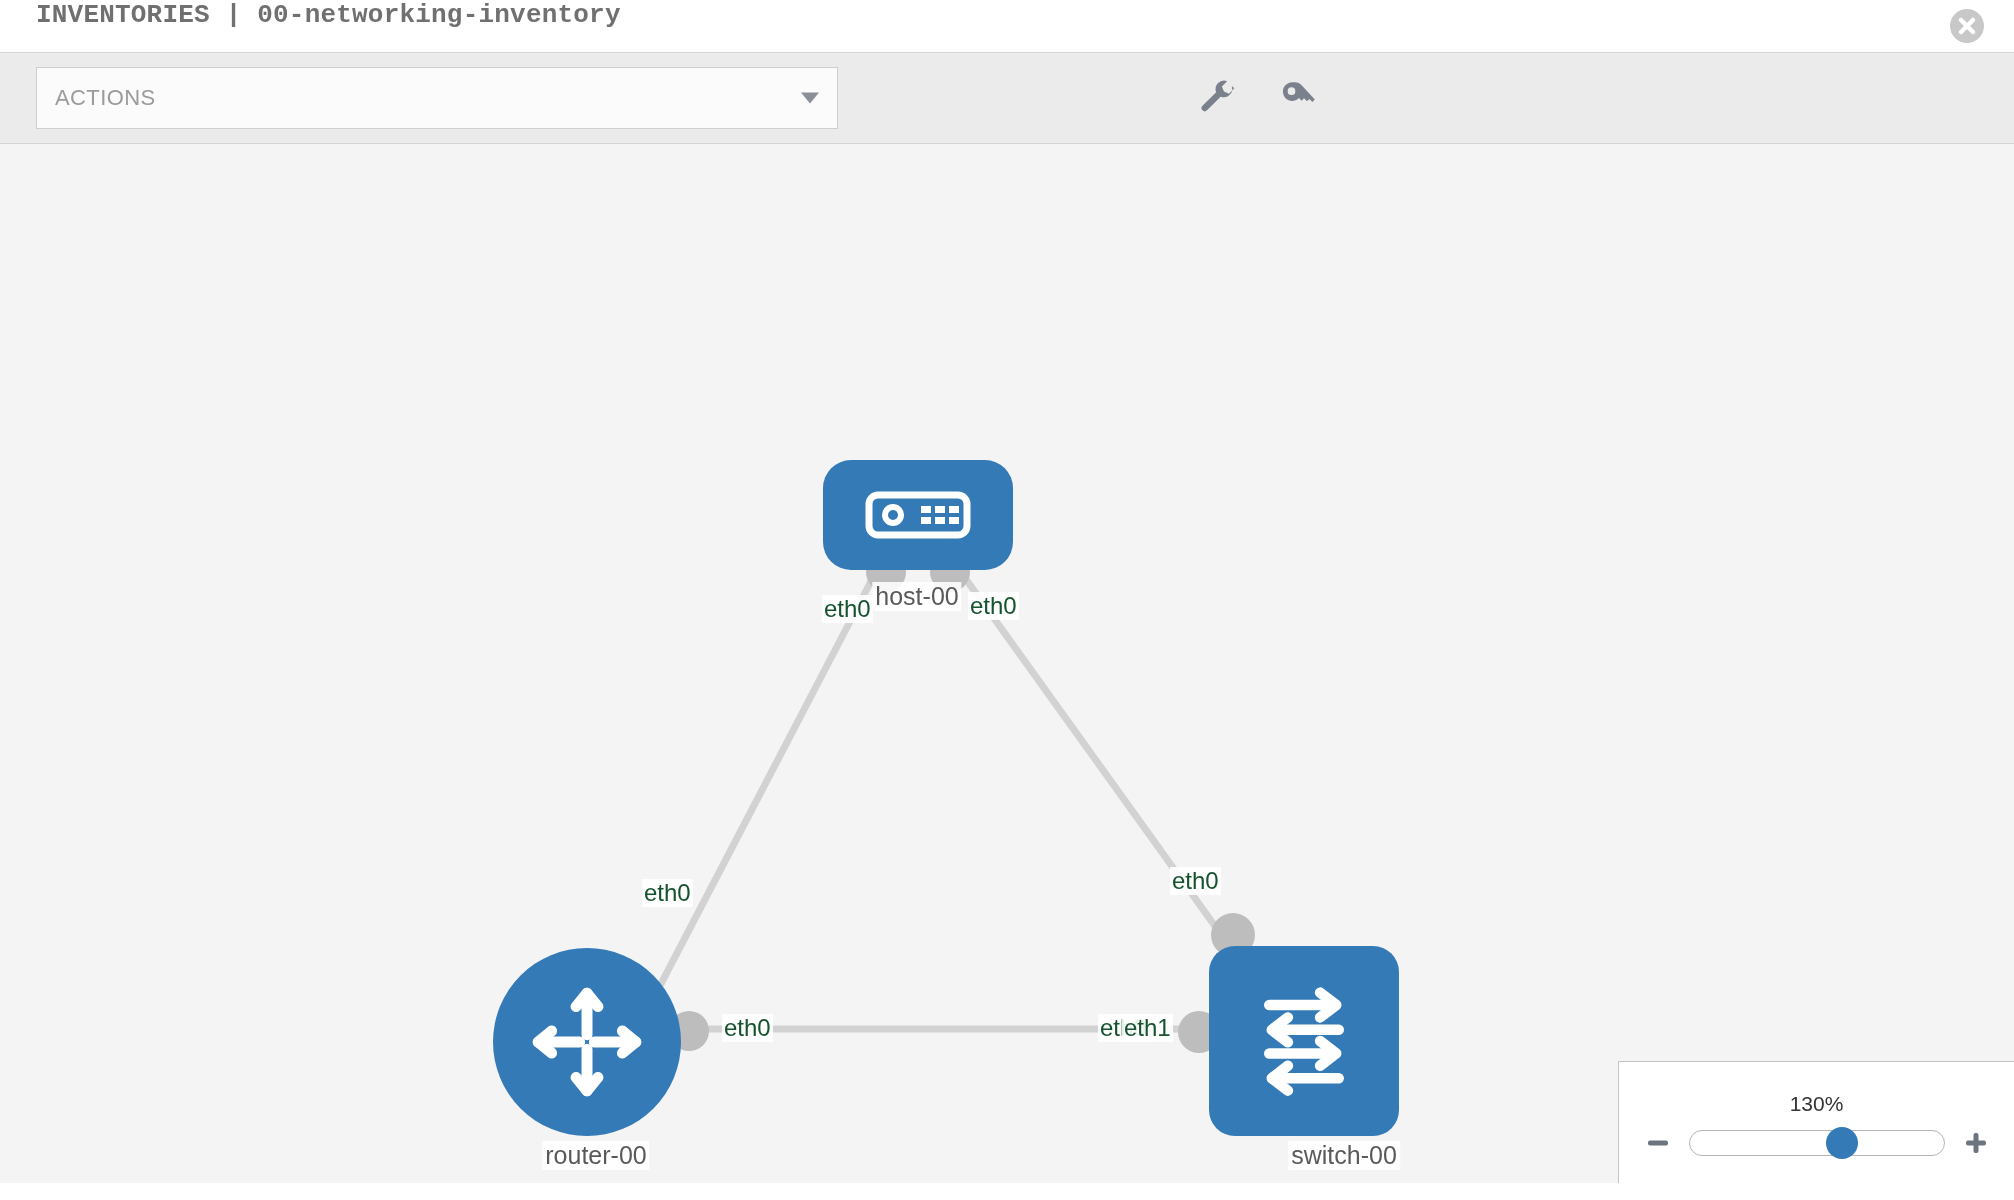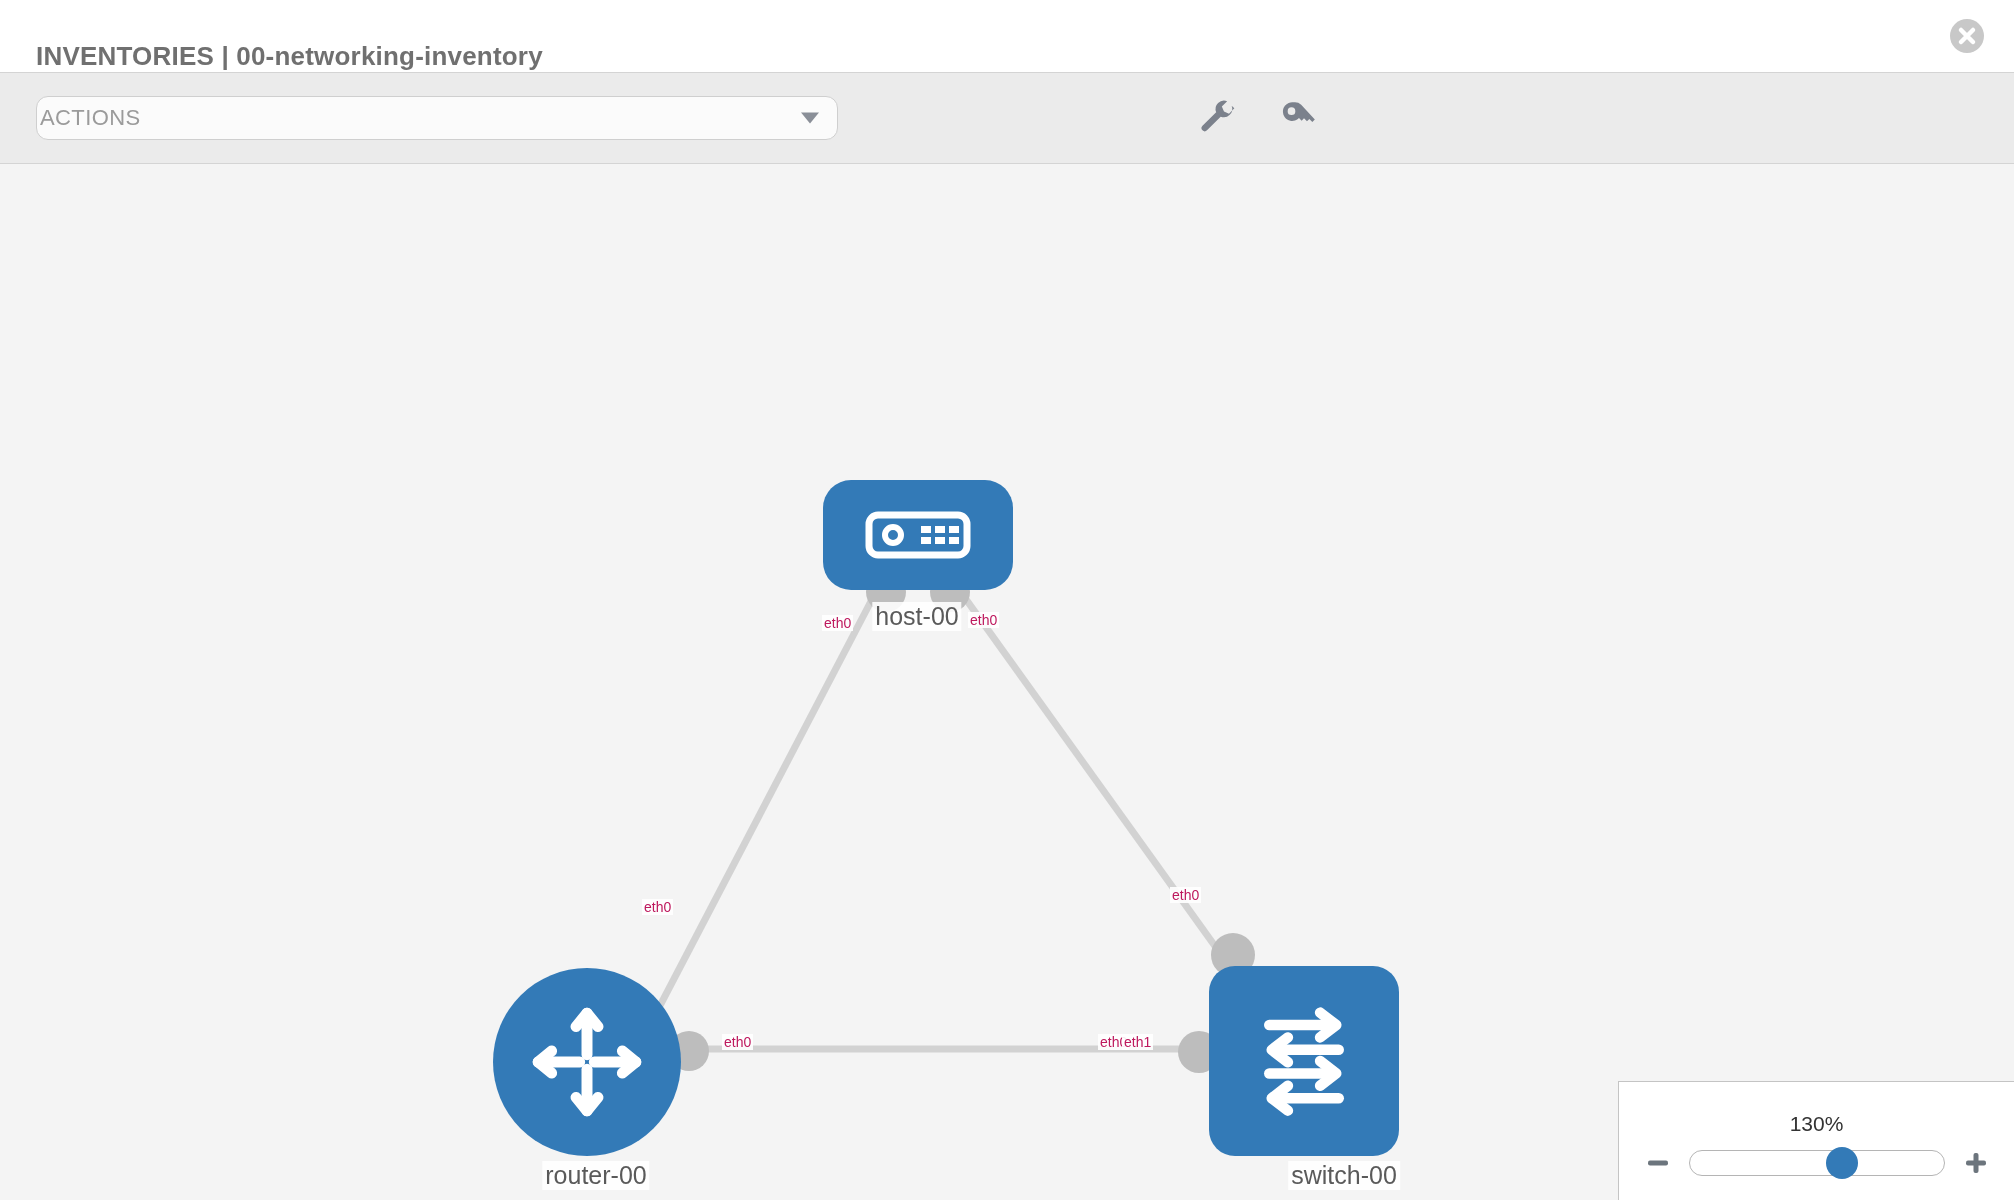--- a/index.html
+++ b/index.html
@@ -5,26 +5,27 @@
   * { box-sizing: border-box; margin: 0; padding: 0; }
   html, body {
     width: 2014px; height: 1200px;
     font-family: "Liberation Sans", sans-serif;
     background: #ffffff;
     overflow: hidden;
   }
 
   
   .header {
-    height: 72px;
+    height: 52px;
     background: #ffffff;
     display: flex;
-    align-items: flex-end;
+    align-items: flex-start;
     padding: 0 26px 0 36px;
     position: relative;
+    font-family: Liberation Mono, monospace;
   }
   .header-title {
     font-size: 26px;
     font-weight: bold;
     color: #707070;
     letter-spacing: 0.2px;
     white-space: nowrap;
   }
   .close-btn {
     position: absolute;
@@ -46,25 +47,25 @@
     border-bottom: 1px solid #d4d4d4;
     display: flex;
     align-items: center;
     padding: 0 30px 0 36px;
     gap: 0;
   }
   .select-box {
     position: relative;
     background: #fbfbfb;
     border: 1px solid #cfcfcf;
-    border-radius: 12px;
-    height: 44px;
-    display: flex;
-    align-items: center;
-    padding: 0 3px;
+    border-radius: 0;
+    height: 62px;
+    display: flex;
+    align-items: center;
+    padding: 0 18px;
     cursor: pointer;
   }
   .select-box .ph {
     font-size: 22px;
     color: #9b9b9b;
     letter-spacing: 0.4px;
   }
   .caret {
     position: absolute;
     right: 18px; top: 50%;
@@ -118,22 +119,22 @@
     white-space: nowrap;
     transform: translateX(-50%);
     text-align: center;
   }
   #lbl-host   { left: 917px;  top: 438px; }
   #lbl-router { left: 596px;  top: 997px; }
   #lbl-switch { left: 1303px; top: 997px; margin-left: 41px; }
 
   .if-label {
     position: absolute;
-    font-size: 14px;
-    color: #be185d;
+    font-size: 24px;
+    color: #14532d;
     background: rgba(255,255,255,0.9);
     padding: 0 2px;
     white-space: nowrap;
   }
   #if-host-l   { left: 822px;  top: 451px; }
   #if-host-r   { left: 968px;  top: 448px; }
   #if-rt-host  { left: 642px;  top: 735px; }
   #if-sw-host  { left: 1170px; top: 723px; }
   #if-rt-sw    { left: 722px;  top: 870px; }
   #if-sw-a     { left: 1098px; top: 870px; }

